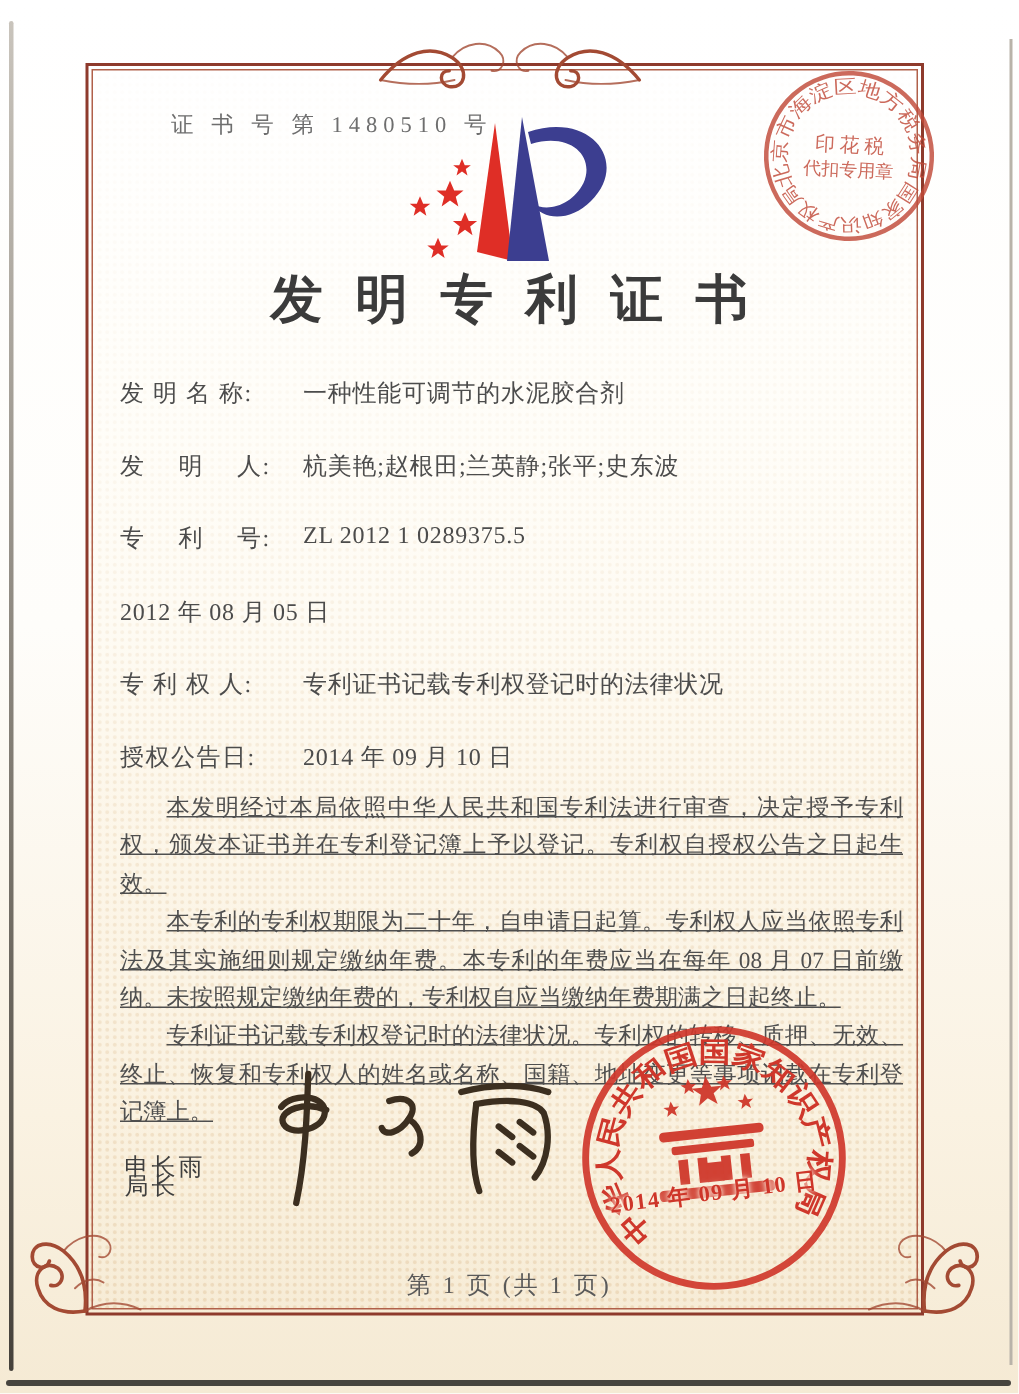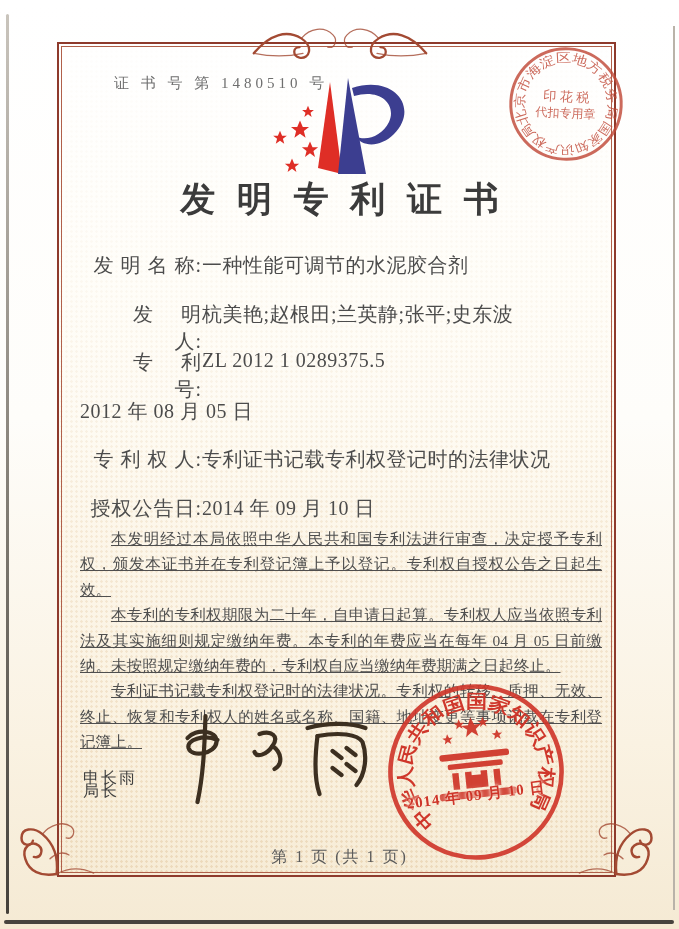--- a/index.html
+++ b/index.html
@@ -25,21 +25,21 @@
   .ornament { position:absolute; pointer-events:none; }
   .orn path { fill:none; stroke:#a34a33; stroke-width:2.6; stroke-linecap:round; }
   .orn .thin { stroke-width:1.4; opacity:.8; }
   .flip { transform:scaleX(-1); }
   
   .certnum { position:absolute; left:78px; top:74px; font-size:15px; letter-spacing:4px; color:#6e6e6e;margin-left:36px; }
   .logo { position:absolute; left:264px; top:74px; }
   .title { position:absolute; left:0; top:176px; width:100%; text-align:center;
     font-size:35px; font-weight:600; color:#3b3b3b; letter-spacing:0.62em; text-indent:0.62em; }
   .fields { position:absolute; left:80px; top:252px; width:520px; }
-  .frow { display:flex; height:48.5px; align-items:flex-start; font-size:20px; color:#4c4c4c;text-align:right; }
+  .frow { display:flex; height:48.5px; align-items:flex-start; font-size:16px; color:#4c4c4c; }
   .flabel { width:122px; flex:none; letter-spacing:1px; }
   .fvalue { letter-spacing:0.5px; }
   .paras { position:absolute; left:80px; top:526px; width:522px; font-size:15.5px;
     line-height:25.4px; color:#4f4f4f; text-align:justify; }
   .paras p { text-indent:2em;text-decoration:underline; }
   .sig-title { position:absolute; left:83px; top:738px; font-size:16px; color:#3f3f3f; letter-spacing:2px;
     font-family:"Liberation Sans","DejaVu Sans",sans-serif;margin-top:43px; }
   .sig-name  { position:absolute; left:83px; top:768px; font-size:16px; color:#3f3f3f; letter-spacing:2px;
     font-family:"Liberation Sans","DejaVu Sans",sans-serif; }
   .sig-hand { position:absolute; left:152px; top:708px; }
@@ -142,21 +142,21 @@
       <span class="fvalue">专利证书记载专利权登记时的法律状况</span>
     </div>
     <div class="frow">
       <span class="flabel">授权公告日:</span>
       <span class="fvalue">2014 年 09 月 10 日</span>
     </div>
   </div>
 
   <div class="paras">
     <p>本发明经过本局依照中华人民共和国专利法进行审查，决定授予专利权，颁发本证书并在专利登记簿上予以登记。专利权自授权公告之日起生效。</p>
-    <p>本专利的专利权期限为二十年，自申请日起算。专利权人应当依照专利法及其实施细则规定缴纳年费。本专利的年费应当在每年 04 月 05 日前缴纳。未按照规定缴纳年费的，专利权自应当缴纳年费期满之日起终止。</p>
+    <p>本专利的专利权期限为二十年，自申请日起算。专利权人应当依照专利法及其实施细则规定缴纳年费。本专利的年费应当在每年 08 月 07 日前缴纳。未按照规定缴纳年费的，专利权自应当缴纳年费期满之日起终止。</p>
     <p>专利证书记载专利权登记时的法律状况。专利权的转移、质押、无效、终止、恢复和专利权人的姓名或名称、国籍、地址变更等事项记载在专利登记簿上。</p>
   </div>
 
   <div class="sig-title">局长</div>
   <div class="sig-name">申长雨</div>
   <div class="sig-hand">
     <svg width="235" height="100" viewBox="0 0 220 100">
       <path d="M46,8 C45,38 44,66 38,94"></path>
       <path d="M28,30 C36,20 58,22 57,34 C56,46 32,50 29,40 C27,32 44,26 58,32"></path>
       <path d="M100,26 C112,22 120,28 113,38 C107,47 97,50 95,44"></path>

